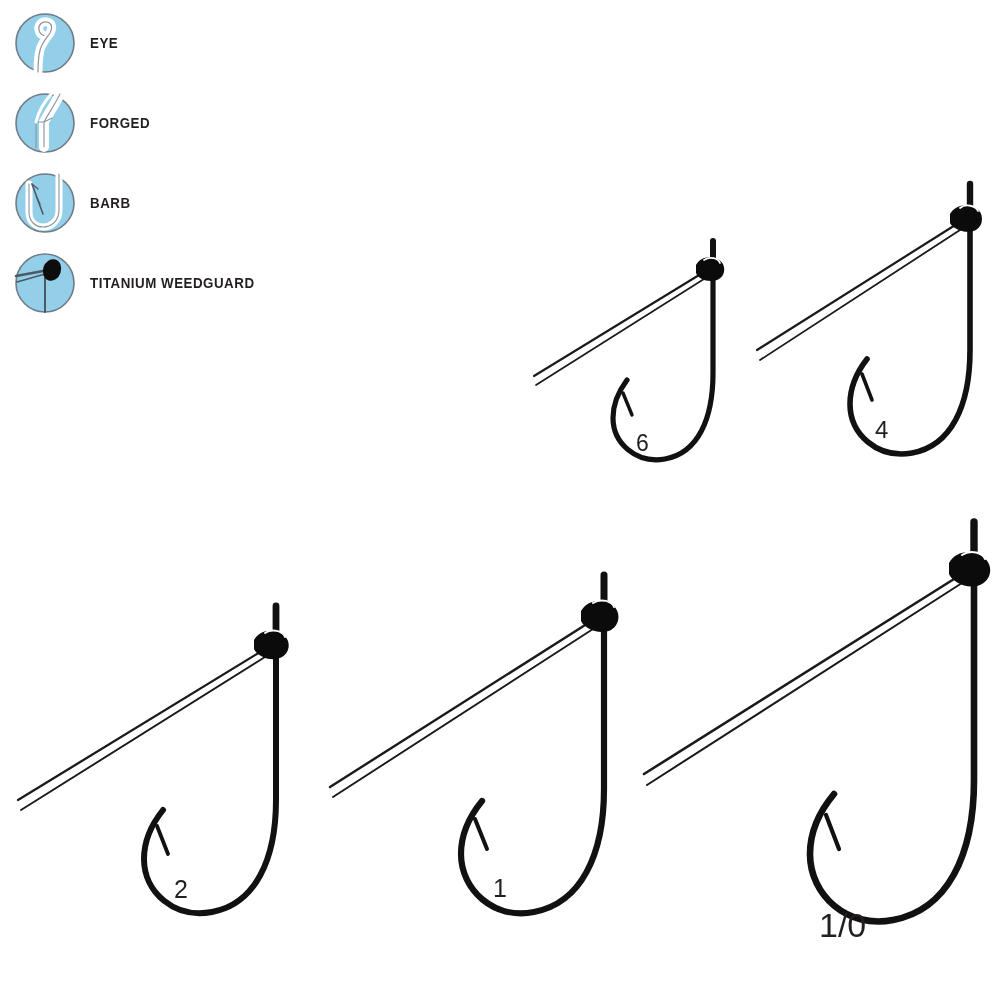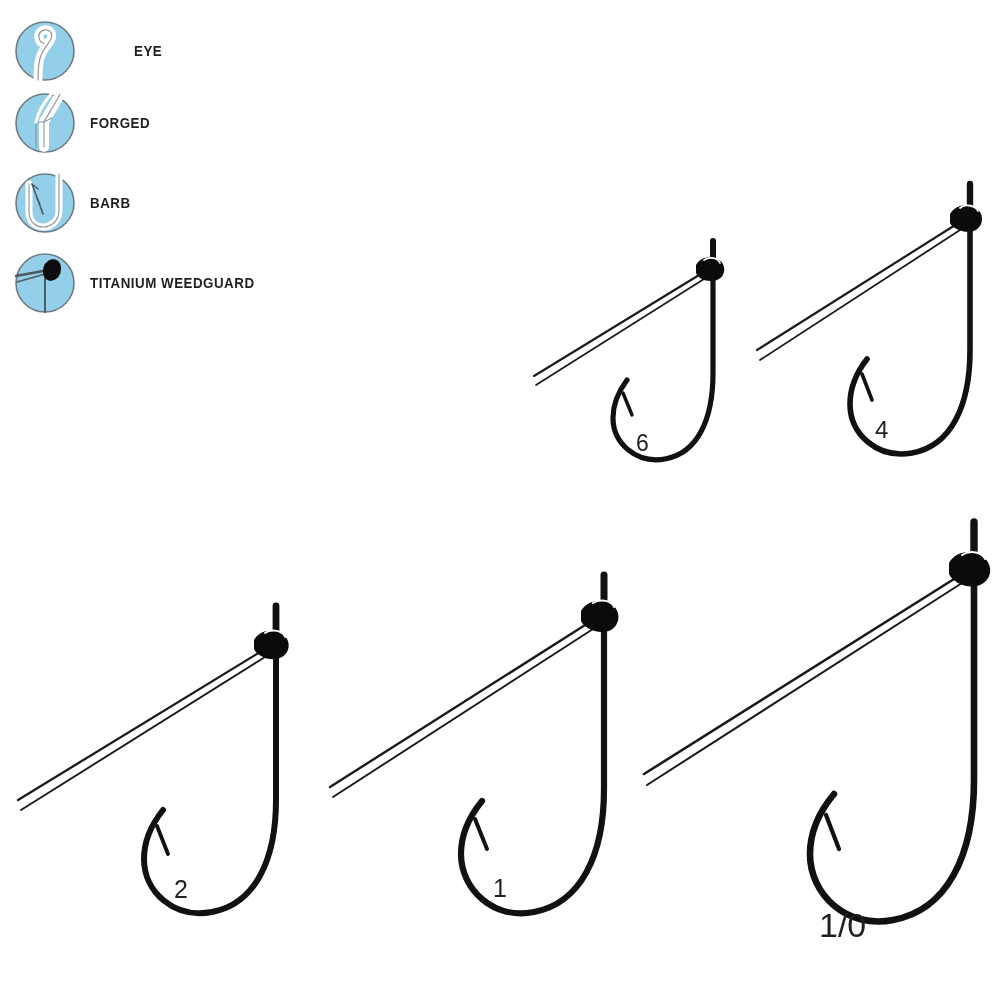--- a/index.html
+++ b/index.html
@@ -75,21 +75,21 @@
     line-height: 1;
   }
 </style>
 </head>
 <body>
 
 <div id="page">
 
   <div id="legend">
 
-    <div class="legend-row" style="top:20px;gap:44px;">
+    <div class="legend-row" style="top:12px;">
       <span class="legend-icon">
         <svg viewBox="0 0 62 62">
           <circle cx="31" cy="31" r="29" fill="#93cfe8" stroke="#6f7b84" stroke-width="1.6"></circle>
           <path d="M24 60 C24 46 25 38 28 33 C31 27 34 24 36 21
                    C39 16 38 11 33 10 C28 9 24 13 25 18
                    C25.6 21.5 28 23 30 23.5" fill="none" stroke="#ffffff" stroke-width="9" stroke-linecap="round" stroke-linejoin="round"></path>
           <path d="M24 60 C24 46 25 38 28 33 C31 27 34 24 36 21
                    C39 16 38 11 33 10 C28 9 24 13 25 18
                    C25.6 21.5 28 23 30 23.5" fill="none" stroke="#8a949c" stroke-width="1.2" stroke-linecap="round" stroke-linejoin="round"></path>
         </svg>

